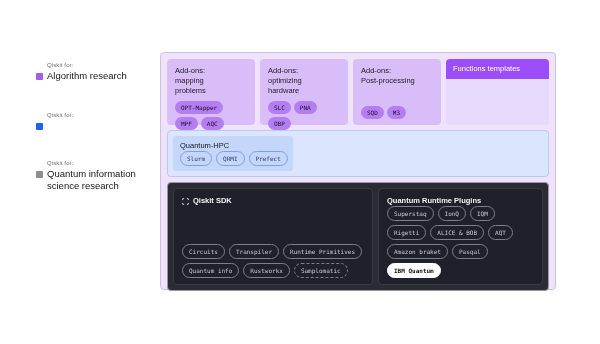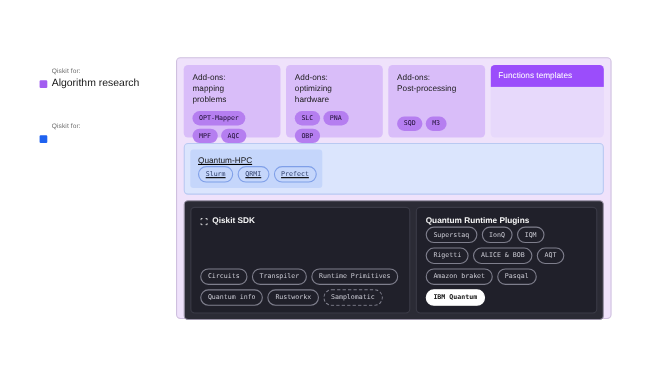--- a/index.html
+++ b/index.html
@@ -67,21 +67,21 @@
     font-size: 7.5px; line-height: 10px;
     padding: 5px 7px;
   }
 
   
   .band-hpc {
     background: #dbe5fd;
     border: 1px solid #b9c9f2;
     border-radius: 4px;
     height: 50px; padding: 5px;
-    display: flex; gap: 5px; align-items: flex-start; text-decoration: underline;
+    display: flex; gap: 5px; align-items: flex-start;
   }
   .hpc-card {
     background: #c5d6fb; border-radius: 3px;
     width: 120px; flex: 0 0 120px; height: 100%;
     padding: 5px 7px; display: flex; flex-direction: column;
   }
   .hpc-title { font-size: 7.5px; color: #161616; line-height: 10px; }
   .hpc-pills { display: flex; gap: 4px; margin-top: auto; }
   .pill-blue {
     border: 1px solid #7f9fe8; color: #2b3a66; background: transparent;
@@ -142,20 +142,28 @@
       </div>
     </div>
 
     <div class="legend-group">
       <div class="legend-kicker">Qiskit for:</div>
       <div class="legend-row">
         <span class="legend-swatch" style="background:#1f62f0"></span>
       </div>
     </div>
 
+    <div class="legend-group">
+      <div class="legend-kicker">Qiskit for:</div>
+      <div class="legend-row">
+        <span class="legend-swatch" style="background:#8d8d8d"></span>
+        <span class="legend-label" style="white-space:pre-line">Quantum information
+science research</span>
+      </div>
+    </div>
 
   </div>
 
   <div class="stack">
 
     <div class="band-addons">
 
       <div class="addon-card">
         <div class="addon-title">Add-ons:
 mapping problems</div>

